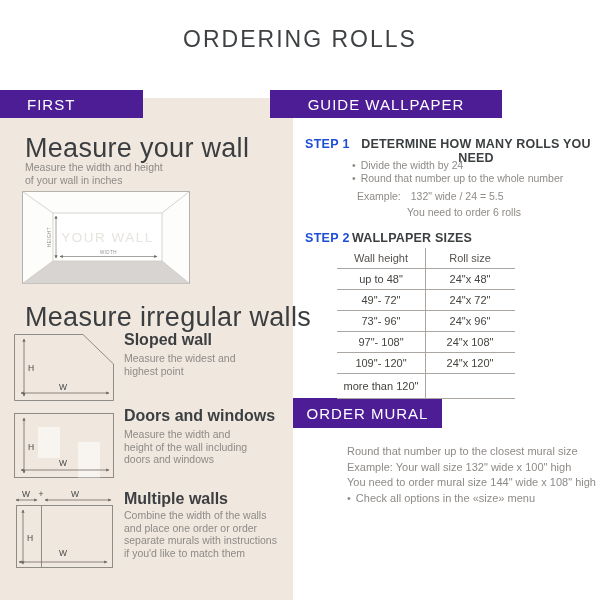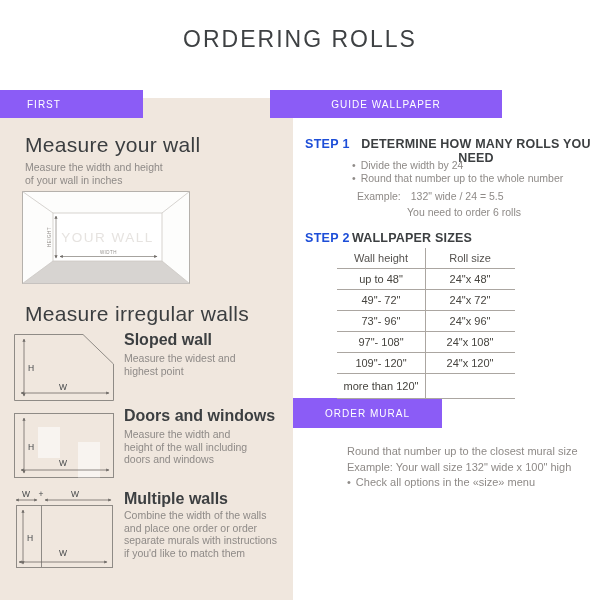--- a/index.html
+++ b/index.html
@@ -12,28 +12,28 @@
   .abs{position:absolute;}
 
   
   #page-title{top:26px;left:0;width:600px;text-align:center;
     font-size:23px;letter-spacing:2px;font-weight:500;color:#3e4143;}
 
   
   #first-panel{left:0;top:98px;width:293px;height:502px;background:#f0e7de;}
 
   
-  .bar{background:#8b5cf6;color:#ffffff;font-size:10px;letter-spacing:1px;
+  .bar{background:#4c1d95;color:#ffffff;font-size:15px;letter-spacing:1px;
     display:flex;align-items:center;box-sizing:border-box;}
   #bar-first{left:0;top:90px;width:143px;height:28px;padding-left:27px;}
   #bar-wallpaper{left:270px;top:90px;width:232px;height:28px;justify-content:center;}
   #bar-mural{left:293px;top:398px;width:149px;height:30px;justify-content:center;}
 
   
-  .h2{font-size:21px;font-weight:400;color:#3b3e40;letter-spacing:0.3px;}
+  .h2{font-size:27px;font-weight:400;color:#3b3e40;letter-spacing:0.3px;}
   #h-measure{left:25px;top:133px;}
   #h-irregular{left:25px;top:302px;}
 
   
   .gray{color:#8e8a87;font-size:10.5px;line-height:12.5px;}
   .pre{white-space:pre-line;}
   #measure-desc{left:25px;top:161px;}
 
   
   .item-title{font-size:16px;font-weight:700;color:#3c3f41;line-height:14px;}
@@ -223,17 +223,18 @@
     <div class="tc tc2">24"x 120"</div>
   </div>
   <div class="trow tall">
     <div class="tc tc1">more than 120"</div>
   </div>
 </div>
 
 <div class="abs" id="mural-text">
   <div class="mline">Round that number up to the closest mural size</div>
   <div class="mline">Example: Your wall size 132" wide x 100" high</div>
+  <div class="mline">You need to order mural size 144" wide x 108" high</div>
   <div class="mline bullet-row">
     <span class="bullet-dot">•</span>
     <span>Check all options in the «size» menu</span>
   </div>
 </div>
 
 </body></html>

